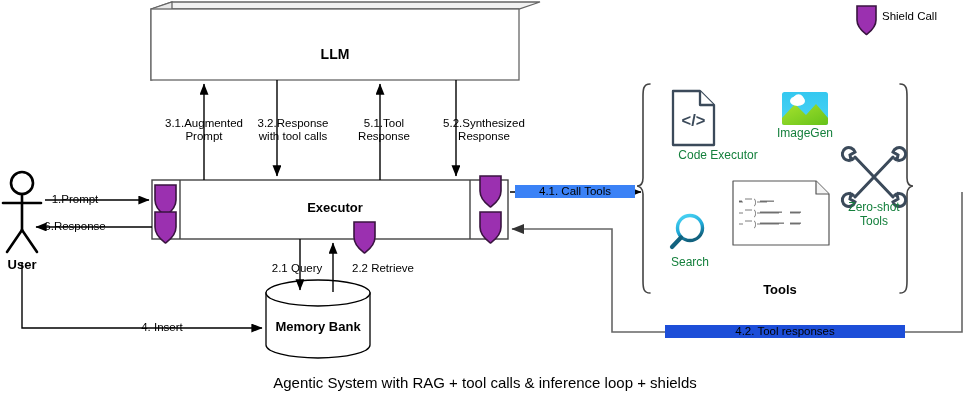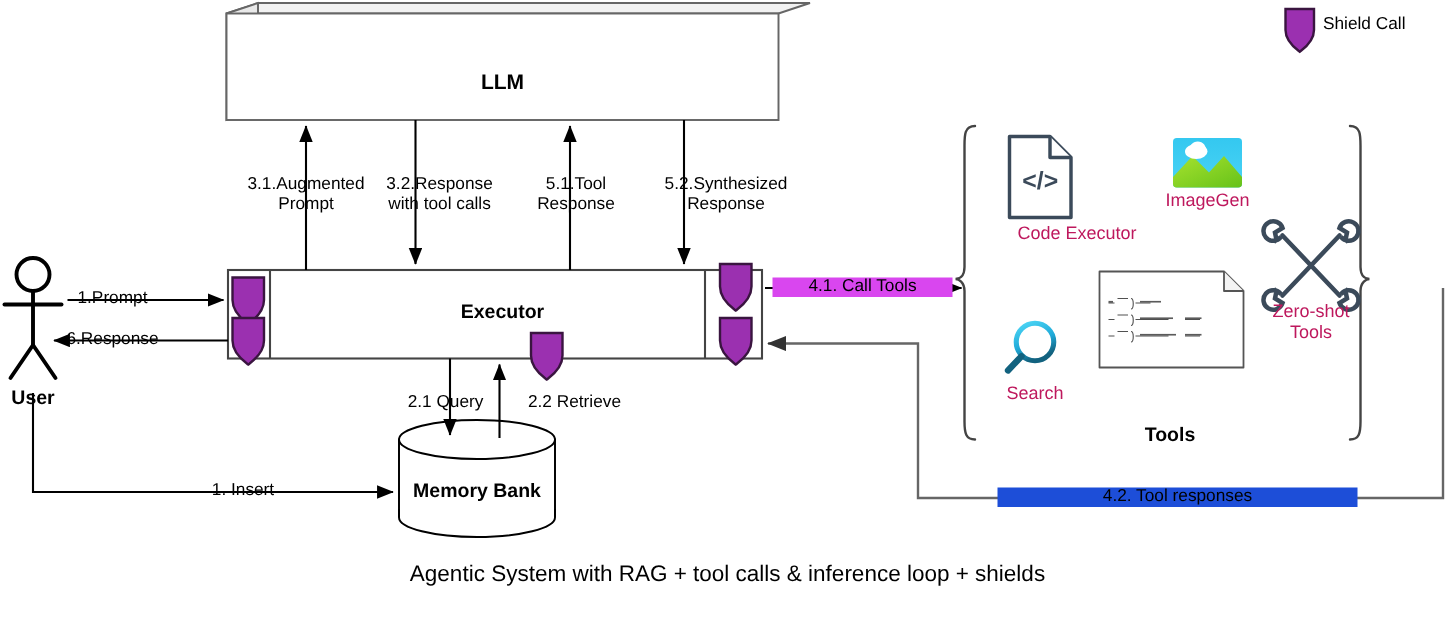--- a/index.html
+++ b/index.html
@@ -2,21 +2,21 @@
 <html><head>
 <meta charset="utf-8">
 <style>
   html,body{margin:0;padding:0;background:#ffffff;}
   body{font-family:"Liberation Sans", sans-serif;}
   #canvas{position:relative;width:970px;height:411px;overflow:hidden;background:#fff;}
   .lbl{position:absolute;font-size:11.5px;color:#000;line-height:13px;text-align:center;white-space:pre-line;}
   .lbl-b{font-weight:bold;}
   svg.layer{position:absolute;left:0;top:0;width:970px;height:411px;overflow:visible;}
   .caption{position:absolute;left:0;top:374px;width:970px;text-align:center;font-size:15px;color:#000000;}
-  .tool-cap{position:absolute;font-size:12px;color:#be185d;text-align:center;line-height:14px;white-space:pre-line;}
+  .tool-cap{position:absolute;font-size:12px;color:#15803d;text-align:center;line-height:14px;white-space:pre-line;}
 </style>
 </head>
 <body>
 
 <div id="canvas">
 
   <svg class="layer">
     <defs>
       <marker id="ah" markerWidth="9" markerHeight="9" refX="7.6" refY="3.2" orient="auto">
         <path d="M0,0 L8,3.2 L0,6.4 z" fill="#000"></path>
@@ -158,39 +158,39 @@
   <div class="lbl lbl-b" style="left:248px;top:320px;width:140px;font-size:13px;">Memory Bank</div>
 
   <div class="lbl lbl-b" style="left:0px;top:258px;width:44px;font-size:13px;">User</div>
 
   <div class="lbl lbl-b" style="left:725px;top:283px;width:110px;font-size:13px;">Tools</div>
 
   <div class="lbl" style="left:0px;top:193px;width:150px;">1.Prompt</div>
 
   <div class="lbl" style="left:0px;top:220px;width:150px;">6.Response</div>
 
-  <div class="lbl" style="left:62px;top:321px;width:200px;">1. Insert</div>
+  <div class="lbl" style="left:62px;top:321px;width:200px;">4. Insert</div>
 
   <div class="lbl" style="left:252px;top:262px;width:90px;">2.1 Query</div>
 
   <div class="lbl" style="left:333px;top:262px;width:100px;">2.2 Retrieve</div>
 
   <div class="lbl" style="left:140px;top:117px;width:128px;">3.1.Augmented
 Prompt</div>
 
   <div class="lbl" style="left:232px;top:117px;width:122px;">3.2.Response
 with tool calls</div>
 
   <div class="lbl" style="left:338px;top:117px;width:92px;">5.1.Tool
 Response</div>
 
   <div class="lbl" style="left:418px;top:117px;width:132px;">5.2.Synthesized
 Response</div>
 
-  <div class="lbl" style="left:515px;top:185px;width:120px;background:#d946ef;">4.1. Call Tools</div>
+  <div class="lbl" style="left:515px;top:185px;width:120px;background:#3b82f6;">4.1. Call Tools</div>
 
   <div class="lbl" style="left:665px;top:325px;width:240px;background:#1d4ed8;">4.2. Tool responses</div>
 
   <div class="tool-cap" style="left:643px;top:148px;width:102px;padding-left:24px;">Code Executor</div>
 
   <div class="tool-cap" style="left:762px;top:126px;width:86px;">ImageGen</div>
 
   <div class="tool-cap" style="left:655px;top:255px;width:70px;">Search</div>
 
 

